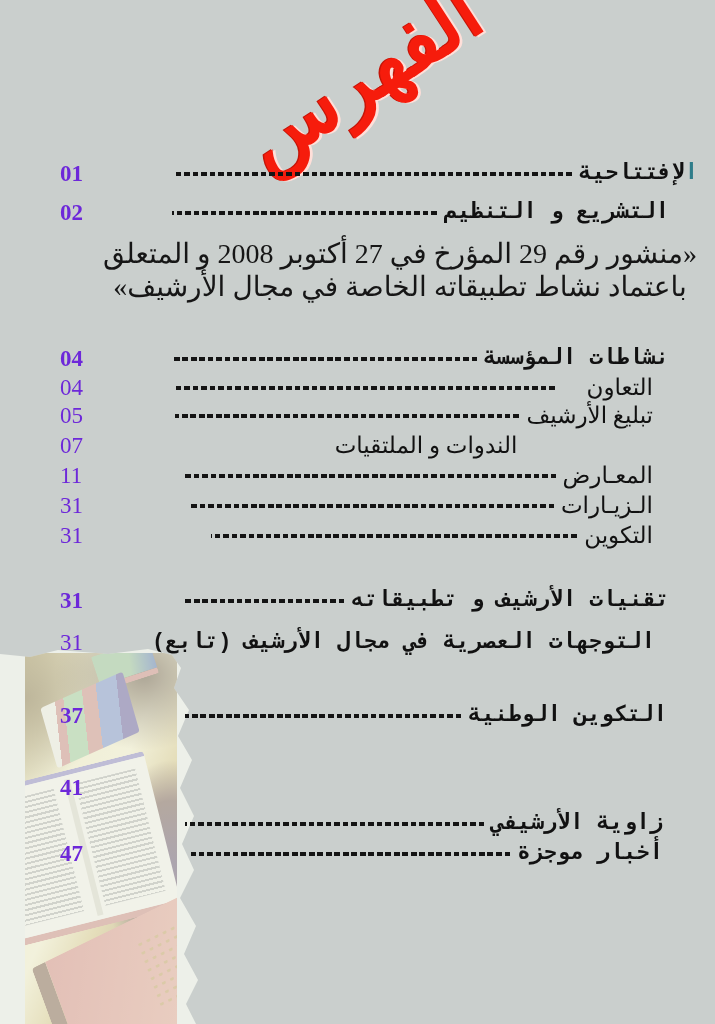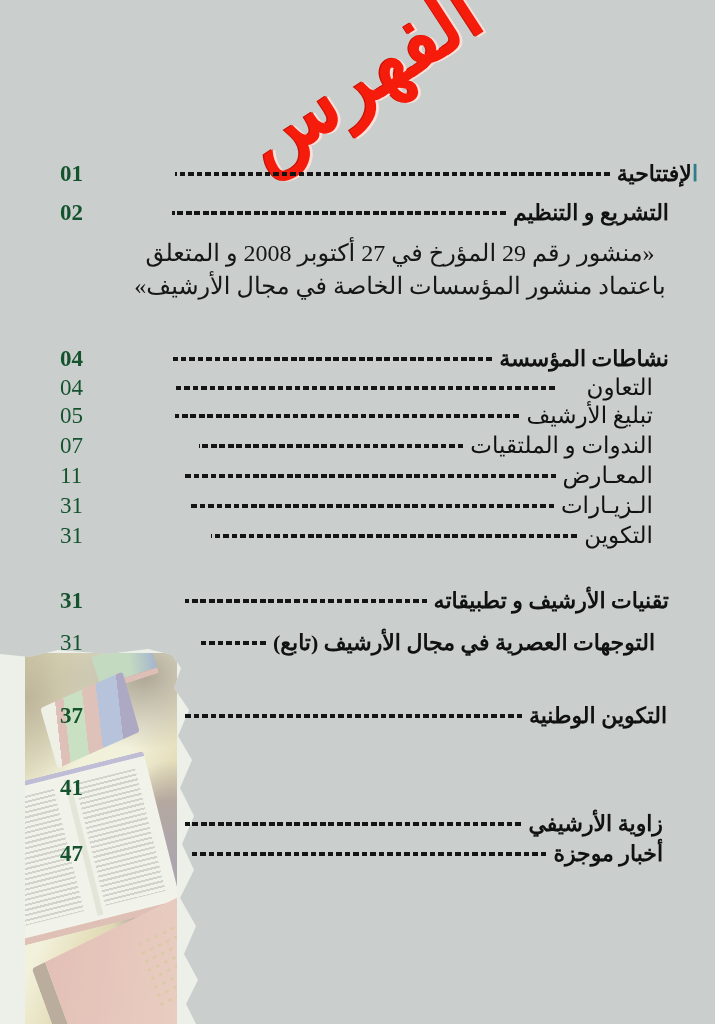--- a/index.html
+++ b/index.html
@@ -19,47 +19,47 @@
     font-family:"DejaVu Serif","Liberation Serif",serif;
     font-weight:bold;font-size:80px;line-height:1;
     color:#f61c0c;
     text-shadow:2px 2px 0 #ffdfd9,-1px -1px 0 #c41508;
     letter-spacing:2px;
   }
   
   .row{position:absolute;left:60px;height:30px;}
   .num{
     position:absolute;left:0;top:0;line-height:28px;
-    font-size:23px;color:#14532d;
+    font-size:23px;color:#6d28d9;
     font-family:"Liberation Serif","DejaVu Serif",serif;
   }
   .num.b{font-weight:bold;}
   .line{
     position:absolute;right:0;top:0;display:flex;direction:rtl;
     align-items:center;column-gap:7px;line-height:28px;white-space:nowrap;
   }
   .label{flex:none;color:#111;}
   .lh{
-    font-family:Liberation Serif, serif;
+    font-family:Liberation Mono, monospace;
     font-weight:bold;font-size:22px;
   }
   .ls{
     font-family:"Liberation Serif","DejaVu Serif",serif;
     font-weight:normal;font-size:23px;
   }
   .teal{color:#2f7d8a;}
   .dashes{
     flex:1;height:4px;min-width:0;
     background:repeating-linear-gradient(270deg,#141414 0 5.5px,transparent 5.5px 8.5px);
   }
   
   .note{
     position:absolute;top:237px;left:95px;width:610px;
     direction:rtl;text-align:center;
-    font-size:24px;line-height:33px;color:#161616;
+    font-size:28px;line-height:33px;color:#161616;
     font-family:"Liberation Serif","DejaVu Serif",serif;
   }
   
   .scan-piece{
     position:absolute;left:0;top:646px;width:202px;height:378px;
     background:#edf0e9;
     clip-path:polygon(0 8px,30px 11px,58px 4px,108px 8px,148px 3px,172px 9px,
       181px 22px,174px 42px,189px 64px,178px 90px,192px 114px,180px 142px,
       194px 170px,182px 198px,194px 224px,180px 252px,196px 280px,184px 308px,
       198px 334px,186px 358px,196px 378px,0 378px);
@@ -127,21 +127,21 @@
 <div class="row" style="top:199px;right:46px;">
   <span class="num b">02</span>
   <div class="line" style="left:112px;">
     <span class="label lh">التشريع و التنظيم</span>
     <span class="dashes"></span>
   </div>
 </div>
 
 <div class="note">
   <div>«منشور رقم 29 المؤرخ في 27 أكتوبر 2008 و المتعلق</div>
-  <div>باعتماد منشور المؤسسات الخاصة في مجال الأرشيف»</div>
+  <div>باعتماد نشاط تطبيقاته الخاصة في مجال الأرشيف»</div>
 </div>
 
 <div class="row" style="top:345px;right:46px;">
   <span class="num b">04</span>
   <div class="line" style="left:113px;">
     <span class="label lh">نشاطات المؤسسة</span>
     <span class="dashes"></span>
   </div>
 </div>
 
@@ -156,21 +156,21 @@
 <div class="row" style="top:402px;right:62px;">
   <span class="num">05</span>
   <div class="line" style="left:115px;">
     <span class="label ls">تبليغ الأرشيف</span>
     <span class="dashes"></span>
   </div>
 </div>
 
 <div class="row" style="top:432px;right:62px;">
   <span class="num">07</span>
-  <div class="line" style="left:139px;">
+  <div class="line" style="left:139px;flex-direction:column;">
     <span class="label ls">الندوات و الملتقيات</span>
     <span class="dashes"></span>
   </div>
 </div>
 
 <div class="row" style="top:462px;right:62px;">
   <span class="num">11</span>
   <div class="line" style="left:125px;">
     <span class="label ls">المعـارض</span>
     <span class="dashes"></span>

